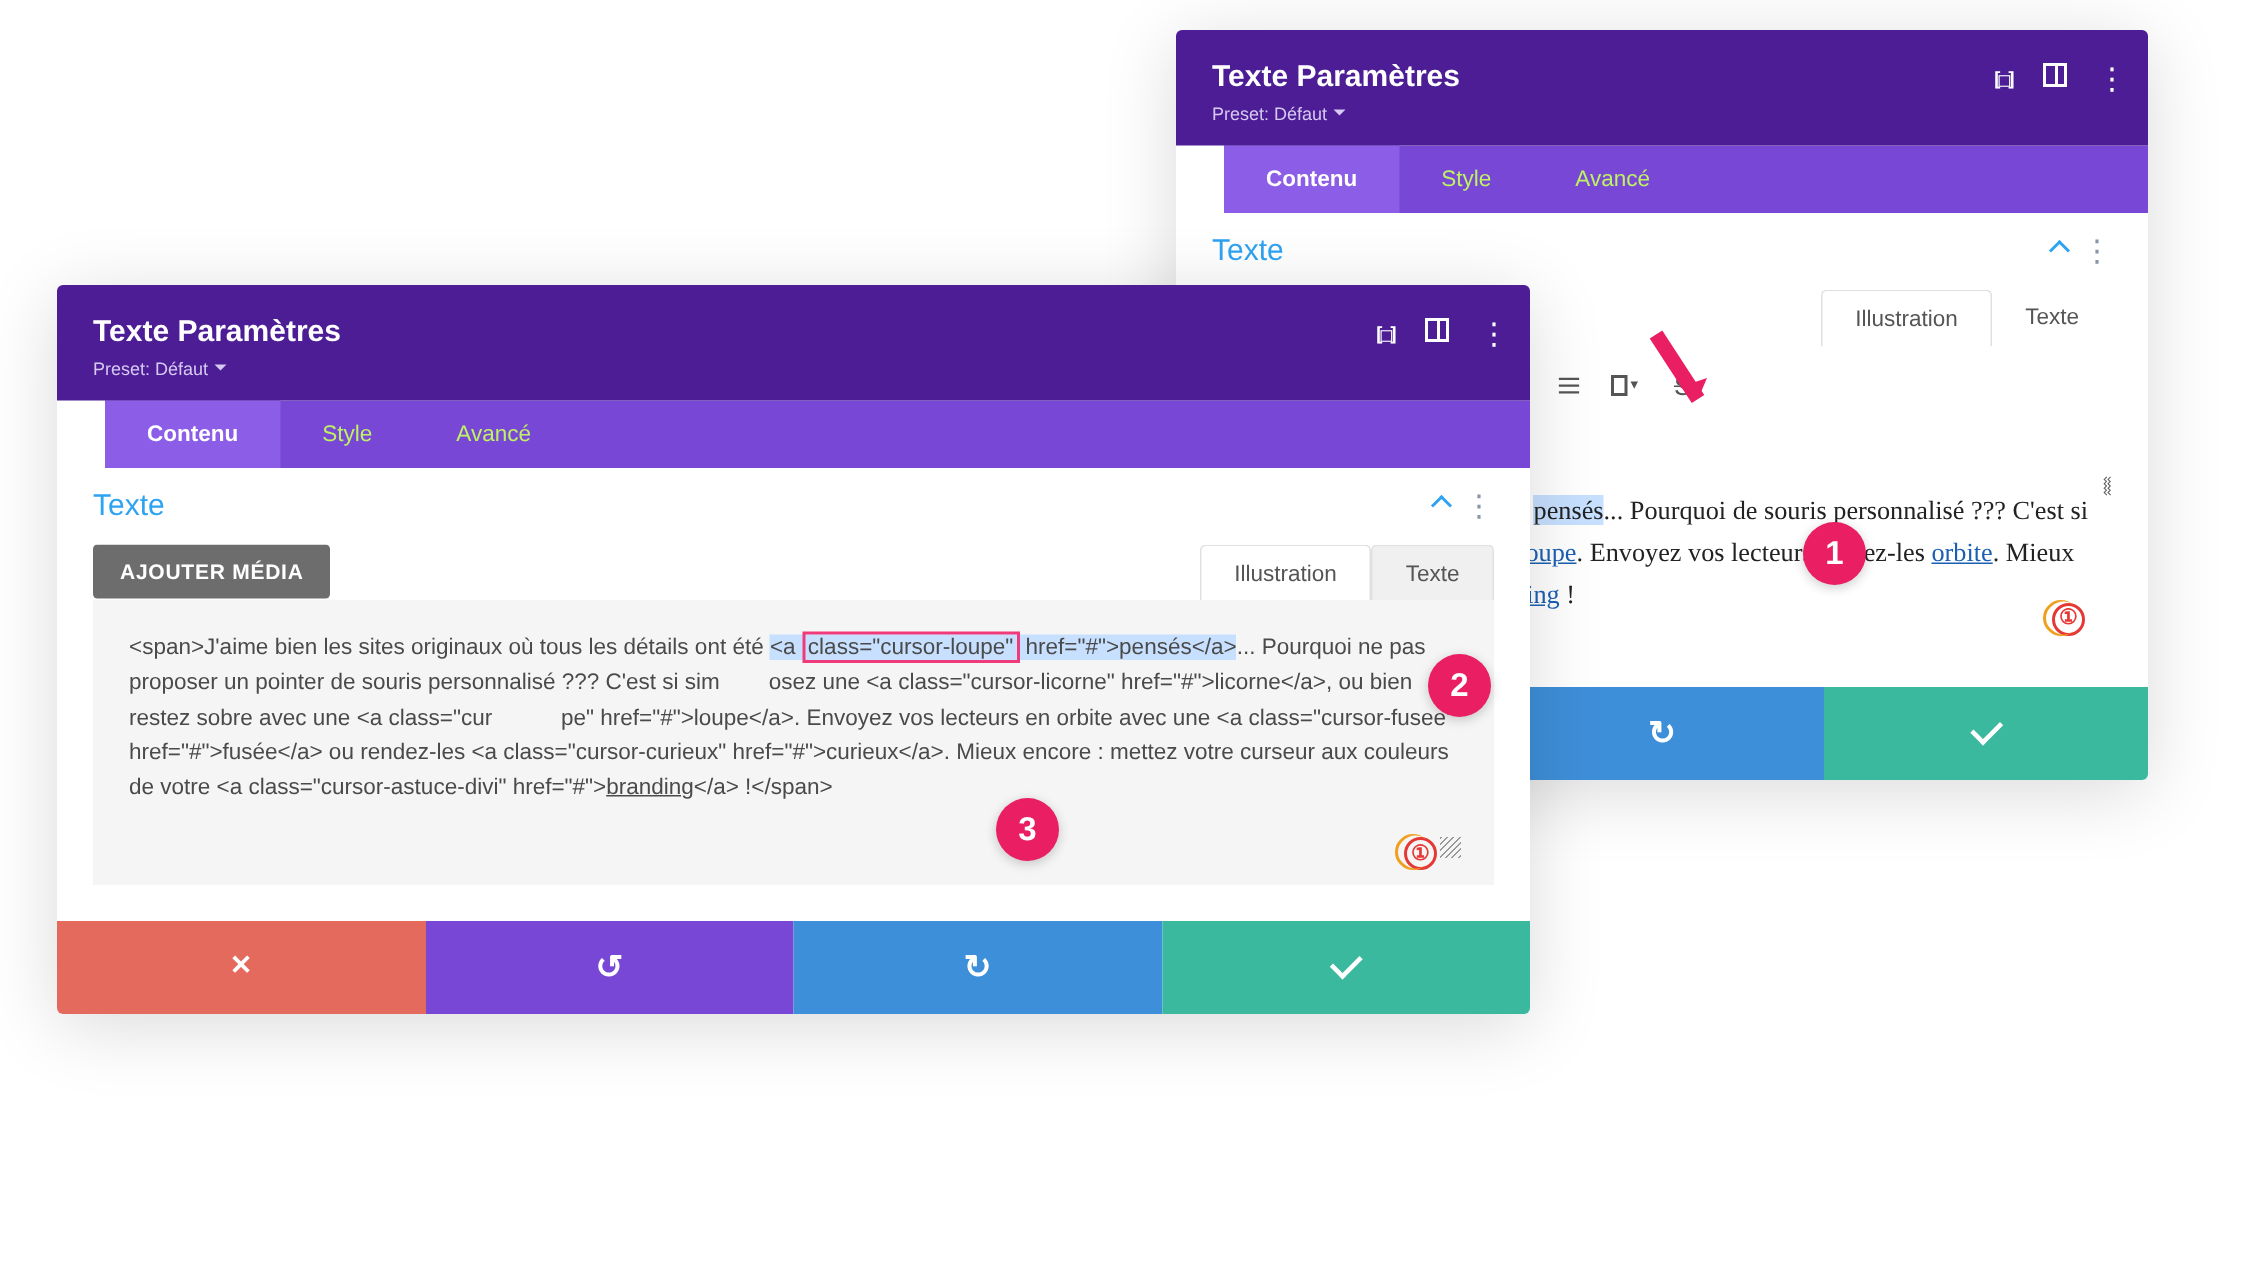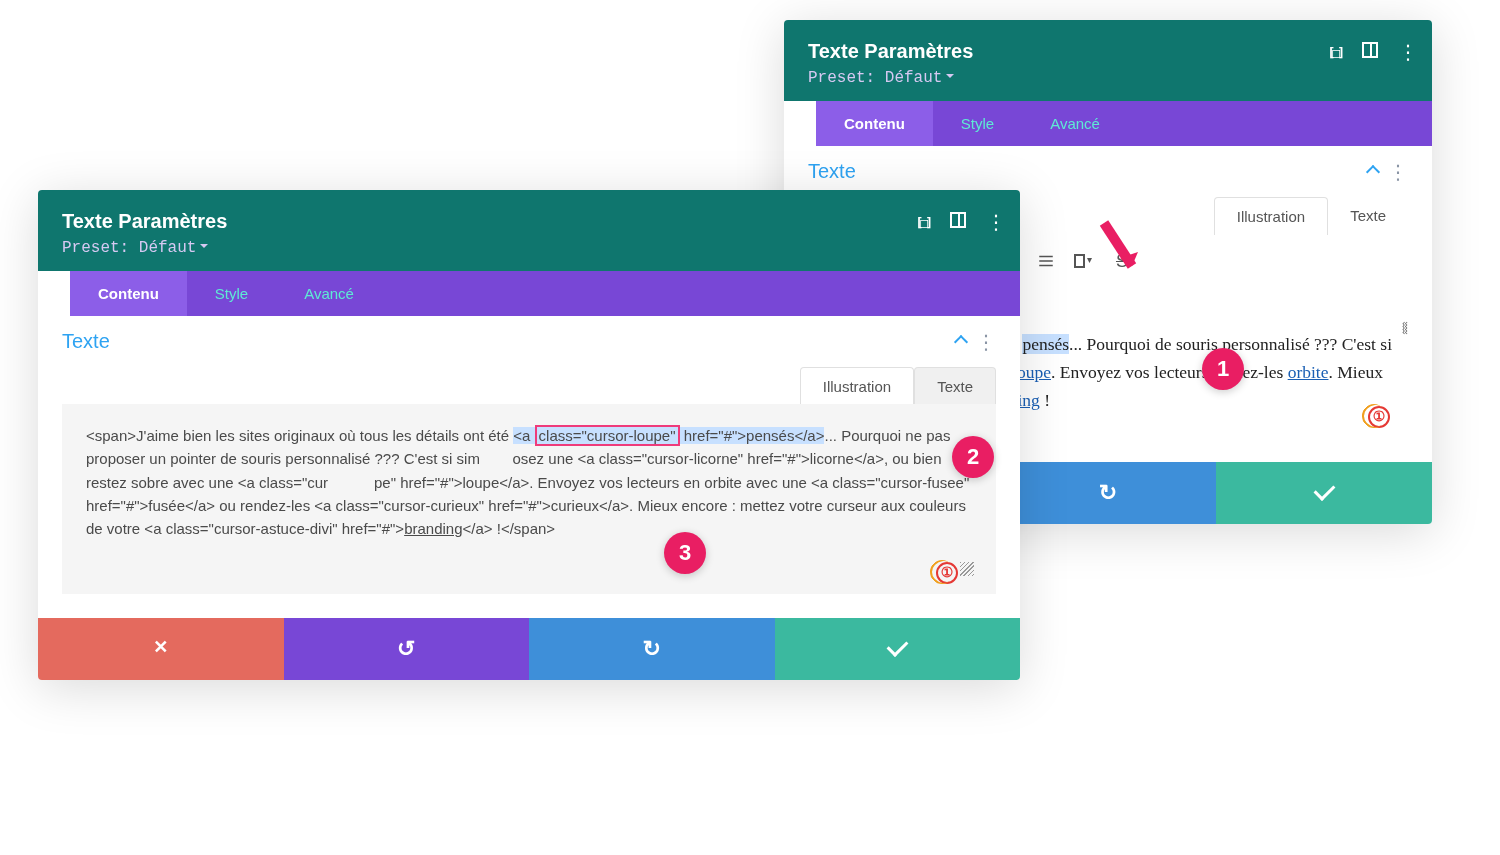--- a/index.html
+++ b/index.html
@@ -9,29 +9,29 @@
     position: absolute;
     background: #fff;
     box-shadow: 0 8px 50px rgba(0,0,0,0.15);
     border-radius: 4px;
     overflow: hidden;
   }
 
   .panel-back { left: 784px; top: 20px; width: 648px; }
   .panel-front { left: 38px; top: 190px; width: 982px; }
 
-  .hdr { background: #0f766e; color: #fff; padding: 20px 24px 14px; position: relative; }
+  .hdr { background: #4c1d95; color: #fff; padding: 20px 24px 14px; position: relative; }
   .hdr-title { font-size: 20px; font-weight: 600; margin-bottom: 6px; }
-  .preset { font-size: 16px; color: #d6c9f2; cursor: pointer; font-family: Liberation Mono, monospace; }
+  .preset { font-size: 12px; color: #d6c9f2; cursor: pointer; }
   .preset-caret::after { content: ''; display: inline-block; margin-left: 4px; border: 4px solid transparent; border-top-color: #d6c9f2; vertical-align: middle; }
 
   .hdr-icons { position: absolute; right: 14px; top: 20px; display: flex; gap: 20px; align-items: center; }
 
   .tabs { background: #7847d6; display: flex; margin-left: 32px; }
-  .tabs .tab { padding: 14px 28px; color: #5eead4; font-size: 15px; cursor: pointer; }
+  .tabs .tab { padding: 14px 28px; color: #bef264; font-size: 15px; cursor: pointer; }
   .tabs .tab.active { background: #8c5ee8; color: #fff; font-weight: 600; }
 
   .section { padding: 14px 24px 4px; display: flex; justify-content: space-between; align-items: center; }
   .section-title { color: #2ea3f2; font-size: 20px; font-weight: 500; }
   .section-ctrl { display: flex; gap: 10px; align-items: center; color: #2ea3f2; }
 
   .body-area { padding: 10px 24px 24px; }
   .label-body { font-size: 15px; color: #333; margin-bottom: 10px; }
 
   .media-btn { background: #6d6d6d; color: #fff; padding: 10px 18px; font-size: 14px; font-weight: 700; border: none; border-radius: 3px; cursor: pointer; letter-spacing: .5px; }
@@ -218,20 +218,21 @@
   </div>
   <div class="section">
     <div class="section-title">Texte</div>
     <div class="section-ctrl">
       <span class="chevron-up"></span>
       <span class="dots-v">⋮</span>
     </div>
   </div>
   <div class="body-area">
     <div style="overflow:hidden;">
+      <button class="media-btn">AJOUTER MÉDIA</button>
       <div class="editor-tabs">
         <div class="et bordered">Illustration</div>
         <div class="et bordered active">Texte</div>
       </div>
     </div>
     <div class="code-area">
       <span>&lt;span&gt;J'aime bien les sites originaux où tous les détails ont été </span><span class="sel"><span>&lt;a </span><span class="hl">class="cursor-loupe"</span><span> href="#"&gt;pensés&lt;/a&gt;</span></span><span>... Pourquoi ne pas proposer un pointer de souris personnalisé ??? C'est si sim</span><span style="visibility:hidden">ple : </span><span>osez une &lt;a class="cursor-licorne" href="#"&gt;licorne&lt;/a&gt;, ou bien restez sobre avec une &lt;a class="cur</span><span style="visibility:hidden">sor-lou</span><span>pe" href="#"&gt;loupe&lt;/a&gt;. Envoyez vos lecteurs en orbite avec une &lt;a class="cursor-fusee" href="#"&gt;fusée&lt;/a&gt; ou rendez-les &lt;a class="cursor-curieux" href="#"&gt;curieux&lt;/a&gt;. Mieux encore : mettez votre curseur aux couleurs de votre &lt;a class="cursor-astuce-divi" href="#"&gt;</span><u>branding</u><span>&lt;/a&gt; !&lt;/span&gt;</span>
       <div class="b1-front">
           <div class="one-ico-wrap">
             <div class="one-ico">①</div>

